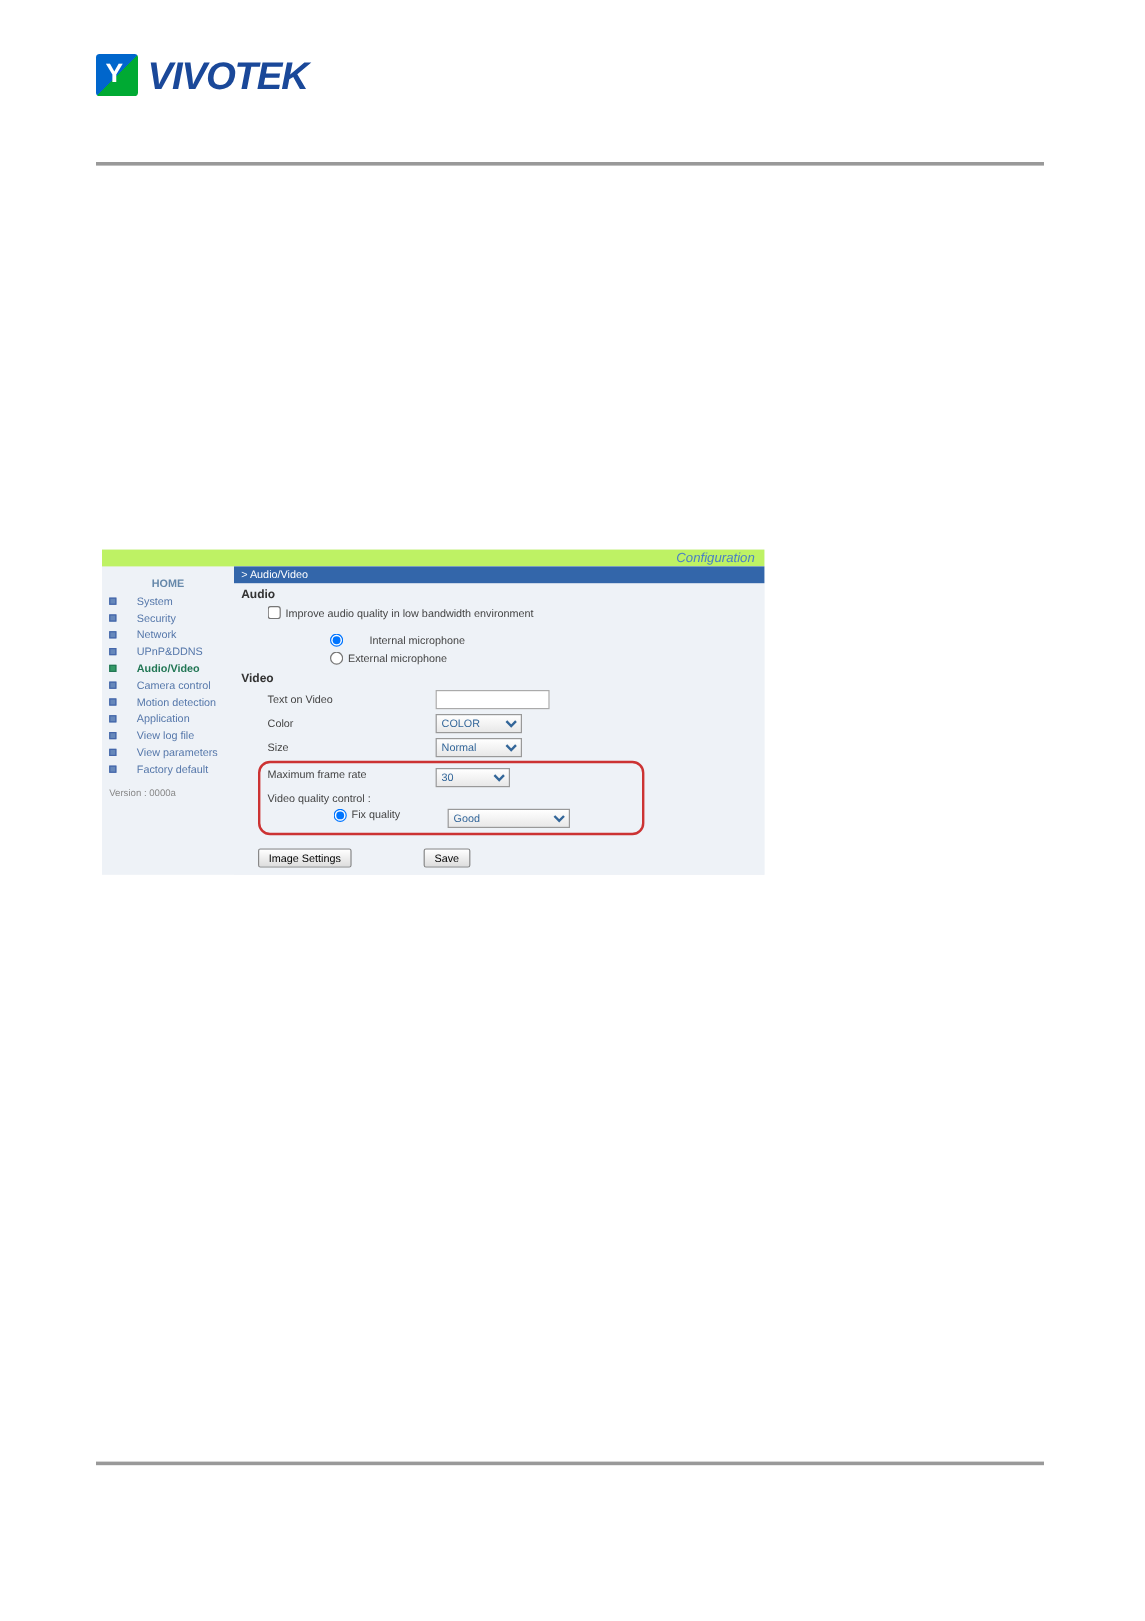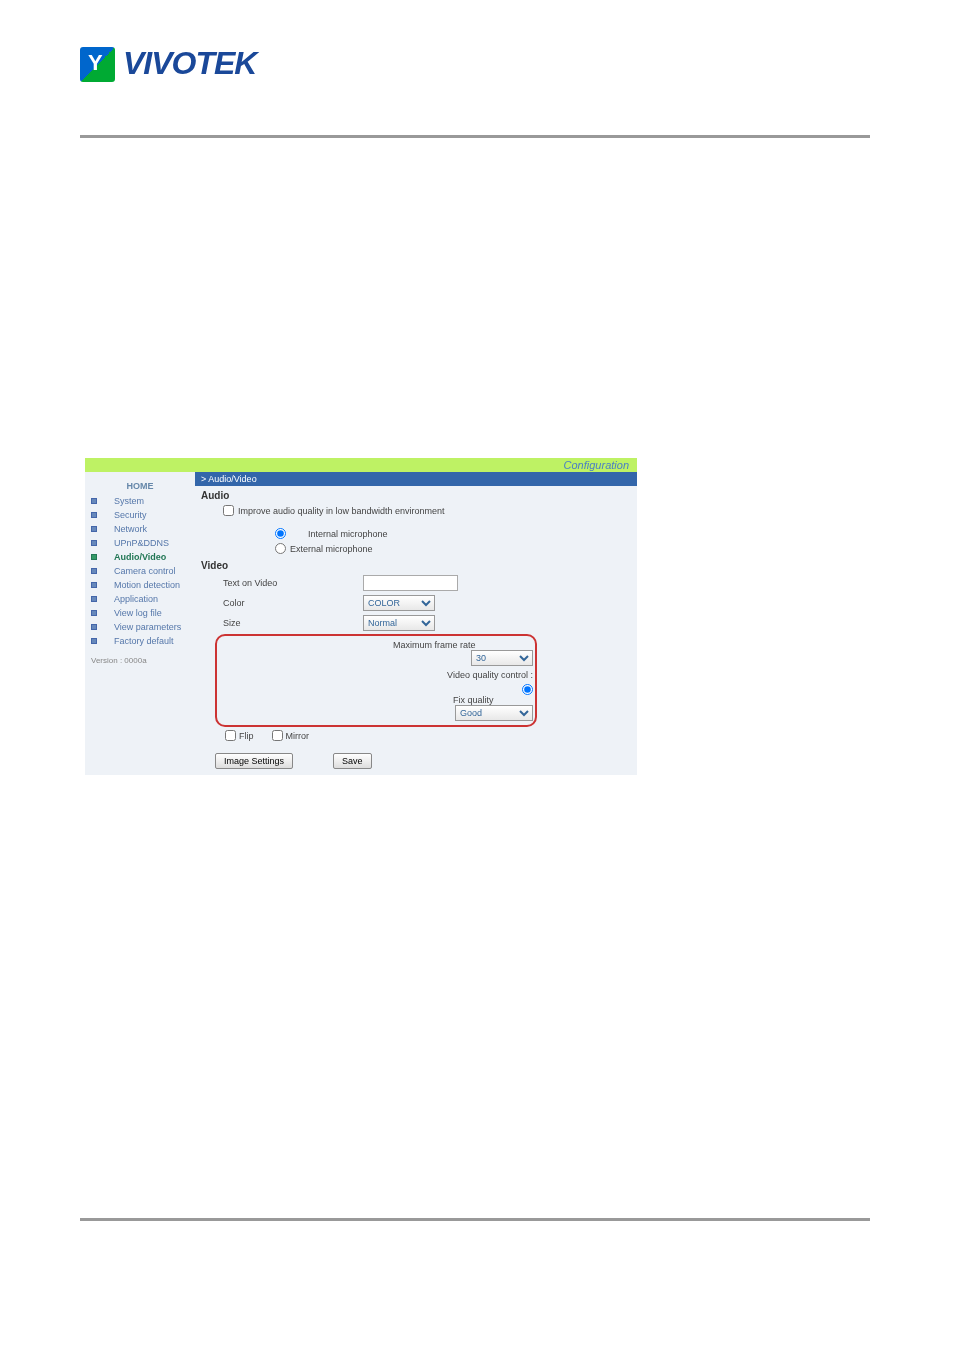--- a/index.html
+++ b/index.html
@@ -12,21 +12,21 @@
       background: #ffffff;
       width: 954px;
       height: 1351px;
       position: relative;
     }
     .logo {
       position: absolute;
       top: 45px;
       left: 80px;
       display: flex;
-      align-items: flex-end;
+      align-items: flex-start;
       gap: 8px;
     }
     .logo-icon {
       width: 35px;
       height: 35px;
       background: linear-gradient(135deg, #0066cc 50%, #00aa33 50%);
       border-radius: 3px;
       position: relative;
     }
     .logo-icon::before {
@@ -169,25 +169,24 @@
       color: #336699;
     }
     .highlight-box {
       border: 2px solid #cc3333;
       border-radius: 10px;
       margin: 1px 100px 1px 20px;
       padding: 2px 2px 2px 6px;
     }
     .highlight-row {
       display: flex;
-      align-items: flex-end;
+      align-items: flex-start;
       padding: 2px 0;
       color: #444;
       font-size: 9px;
-      flex-direction: column;
     }
     .highlight-row.indent2 {
       padding-left: 55px;
     }
     .highlight-label {
       width: 140px;
     }
     .checkbox-row {
       display: flex;
       align-items: center;
@@ -205,21 +204,21 @@
       border: 1px solid #888;
       background: linear-gradient(#fff, #ddd);
       padding: 2px 8px;
       font-size: 9px;
       border-radius: 2px;
       cursor: pointer;
     }
     .button-row {
       display: flex;
       align-items: flex-start;
-      gap: 40px;
+      gap: 60px;
       padding: 10px 6px 6px 20px;
     }
     input[type="checkbox"], input[type="radio"] {
       width: 11px;
       height: 11px;
     }
   </style>
 </head>
 <body>
 
@@ -325,36 +324,26 @@
           <select class="form-select" style="width:62px">
             <option>30</option>
           </select>
         </div>
         <div class="highlight-row">
           <span>Video quality control :</span>
         </div>
         <div class="highlight-row indent2">
           <input type="radio" name="vq" checked="" style="">
           <span style="margin-left:4px;width:80px">Fix quality</span>
-          <select class="form-select" style="width:78px">
+          <select class="form-select" style="width:102px">
             <option>Good</option>
           </select>
         </div>
       </div>
 
-      <div class="checkbox-row">
-        <div class="checkbox-item">
-          <input type="checkbox" style="">
-          <span>Flip</span>
-        </div>
-        <div class="checkbox-item">
-          <input type="checkbox" style="">
-          <span>Mirror</span>
-        </div>
-      </div>
 
       <div class="button-row">
         <button class="btn">Image Settings</button>
         <button class="btn">Save</button>
       </div>
     </div>
   </div>
 </div>
 
 </body></html>

